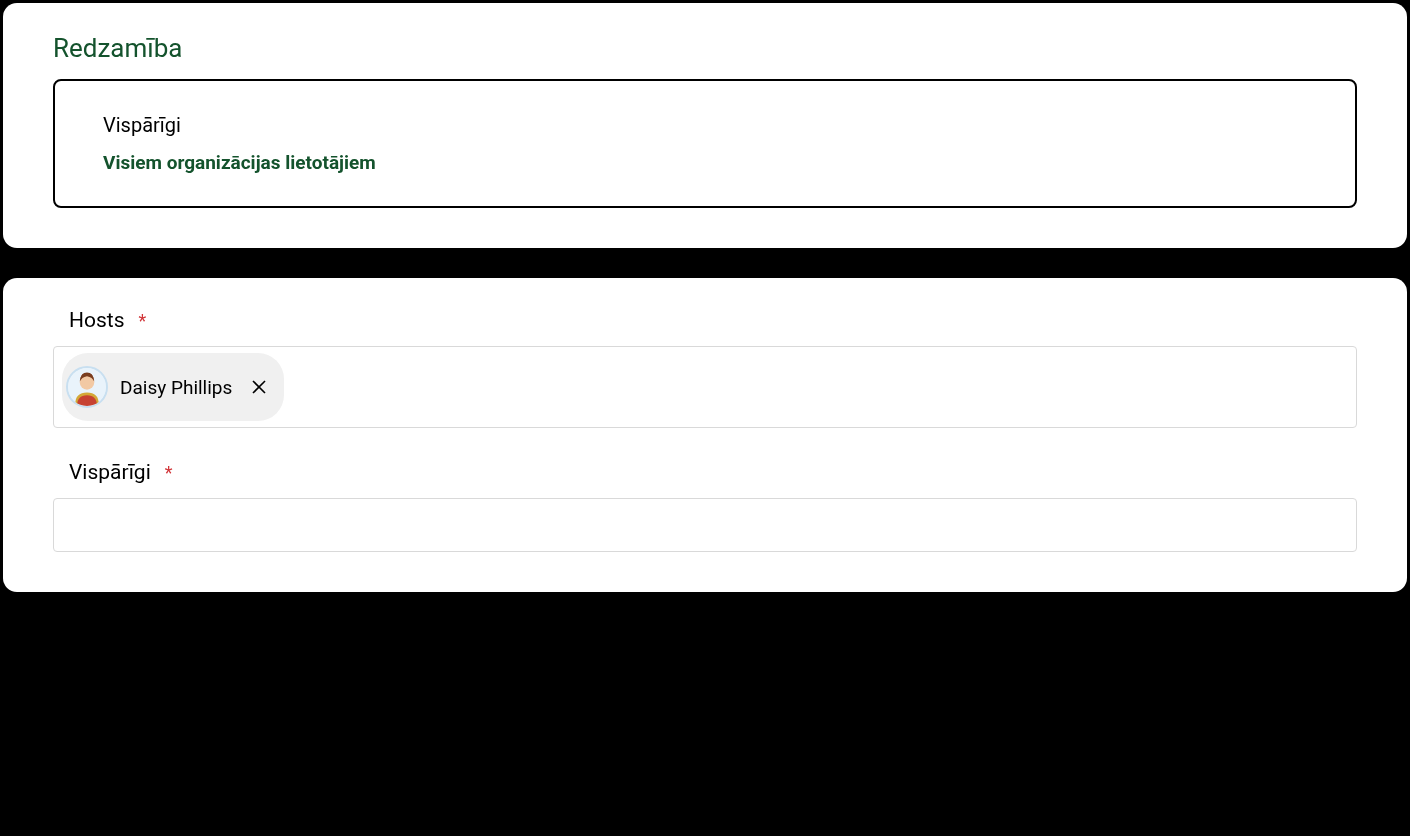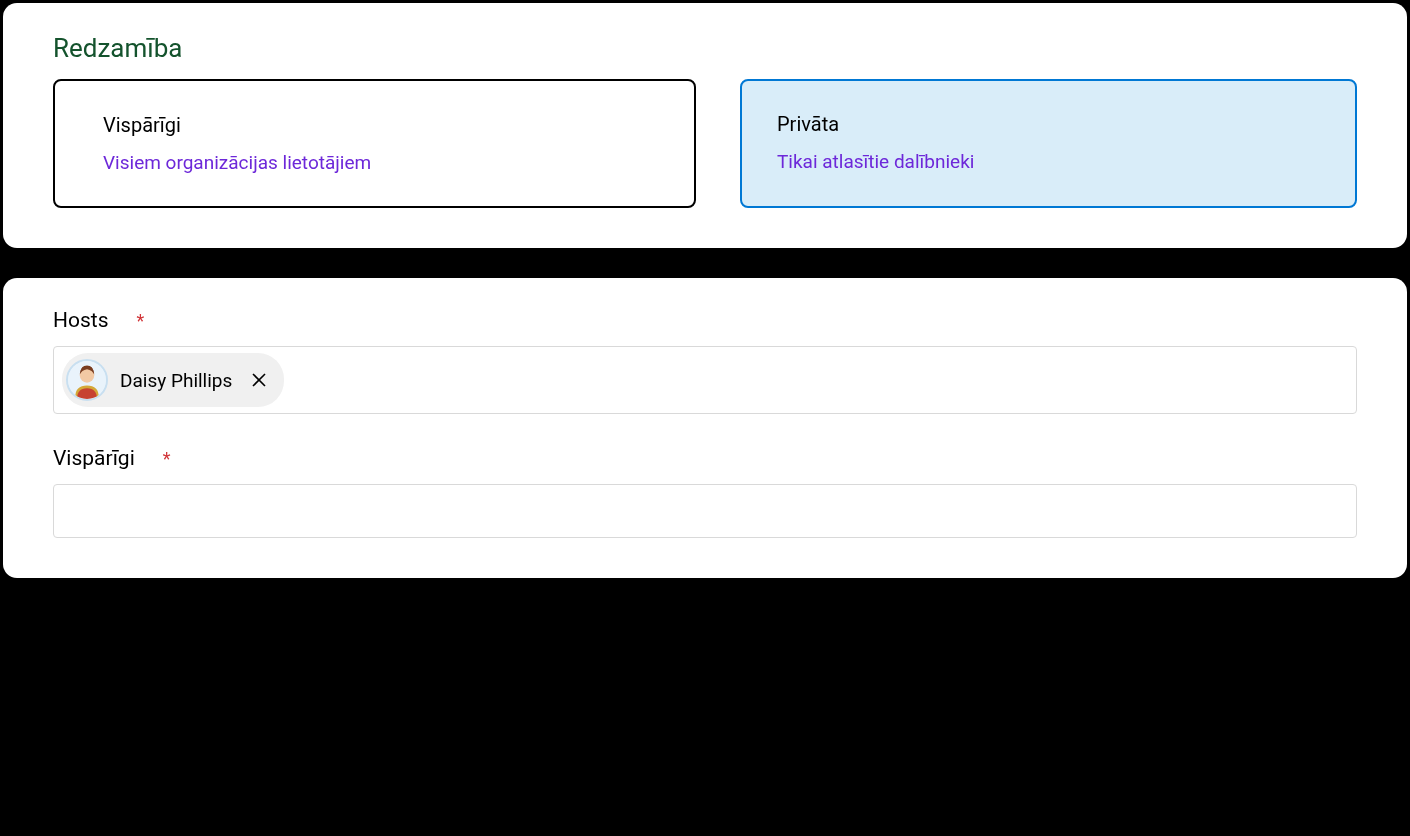--- a/index.html
+++ b/index.html
@@ -46,34 +46,35 @@
       padding: 31px 35px;
     }
     .option-title {
       font-size: 20px;
       color: #000;
       font-weight: 400;
       margin-bottom: 14px;
     }
     .option-desc {
       font-size: 19px;
-      color: #6d28d9;
-      font-weight: 400;
+      color: #14532d;
+      font-weight: 700;
     }
     .field-group {
       margin-bottom: 32px;
     }
     .field-group:last-child {
       margin-bottom: 0;
     }
     .field-label-row {
       display: flex;
       align-items: baseline;
-      gap: 28px;
+      gap: 14px;
       margin-bottom: 14px;
+      margin-left: 16px;
     }
     .field-label {
       font-size: 21px;
       color: #000;
       font-weight: 400;
     }
     .required-asterisk {
       color: #d13438;
       font-size: 18px;
       line-height: 1;
@@ -89,21 +90,21 @@
       flex-wrap: wrap;
       gap: 6px;
     }
     .chip {
       display: inline-flex;
       align-items: center;
       background: #f0f0f0;
       border-radius: 26px;
       padding: 4px 14px 4px 4px;
       gap: 12px;
-      height: 54px;
+      height: 68px;
     }
     .avatar {
       width: 42px;
       height: 42px;
       border-radius: 50%;
       background: #e9f3fb;
       border: 2px solid #c8dff0;
       position: relative;
       overflow: hidden;
       flex-shrink: 0;
@@ -138,24 +139,20 @@
 </head>
 <body>
 
 <div class="panel">
   <div class="section-heading">Redzamība</div>
   <div class="option-row">
     <div class="option-card">
       <div class="option-title">Vispārīgi</div>
       <div class="option-desc">Visiem organizācijas lietotājiem</div>
     </div>
-    <div class="option-card selected">
-      <div class="option-title">Privāta</div>
-      <div class="option-desc">Tikai atlasītie dalībnieki</div>
-    </div>
   </div>
 </div>
 
 <div class="panel">
 
   <div class="field-group">
     <div class="field-label-row">
       <span class="field-label">Hosts</span>
       <span class="required-asterisk">*</span>
     </div>

